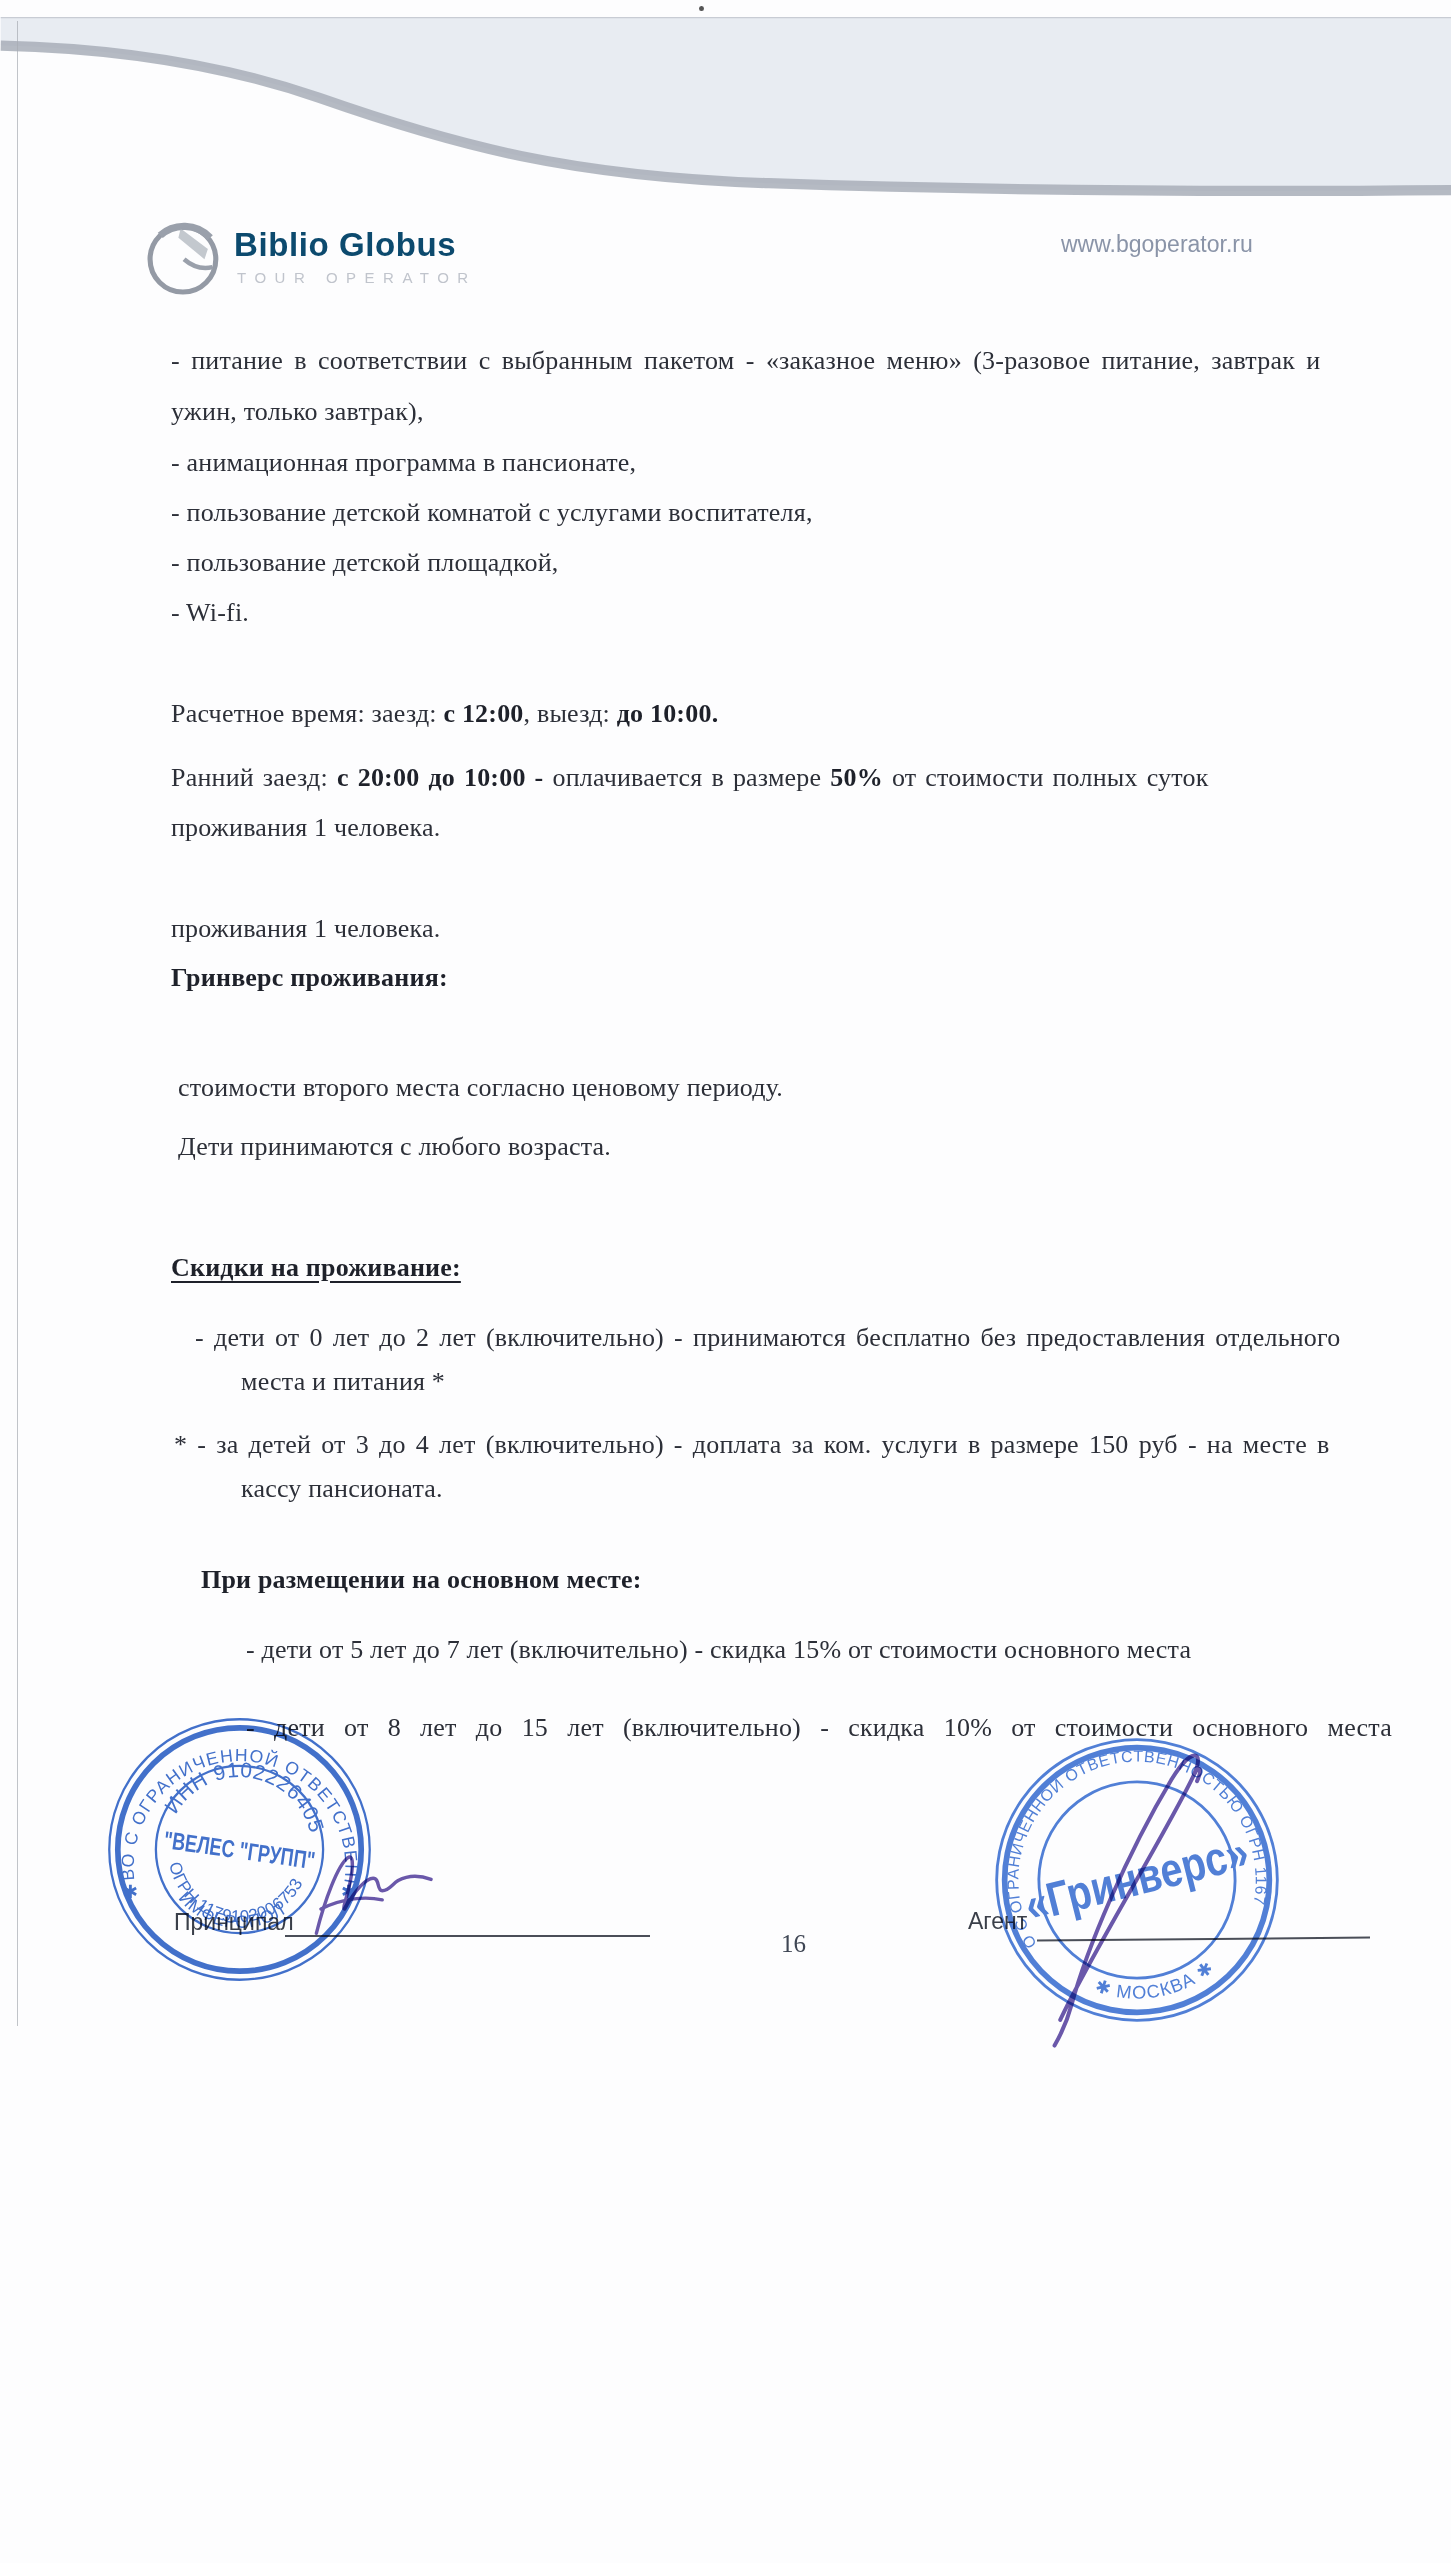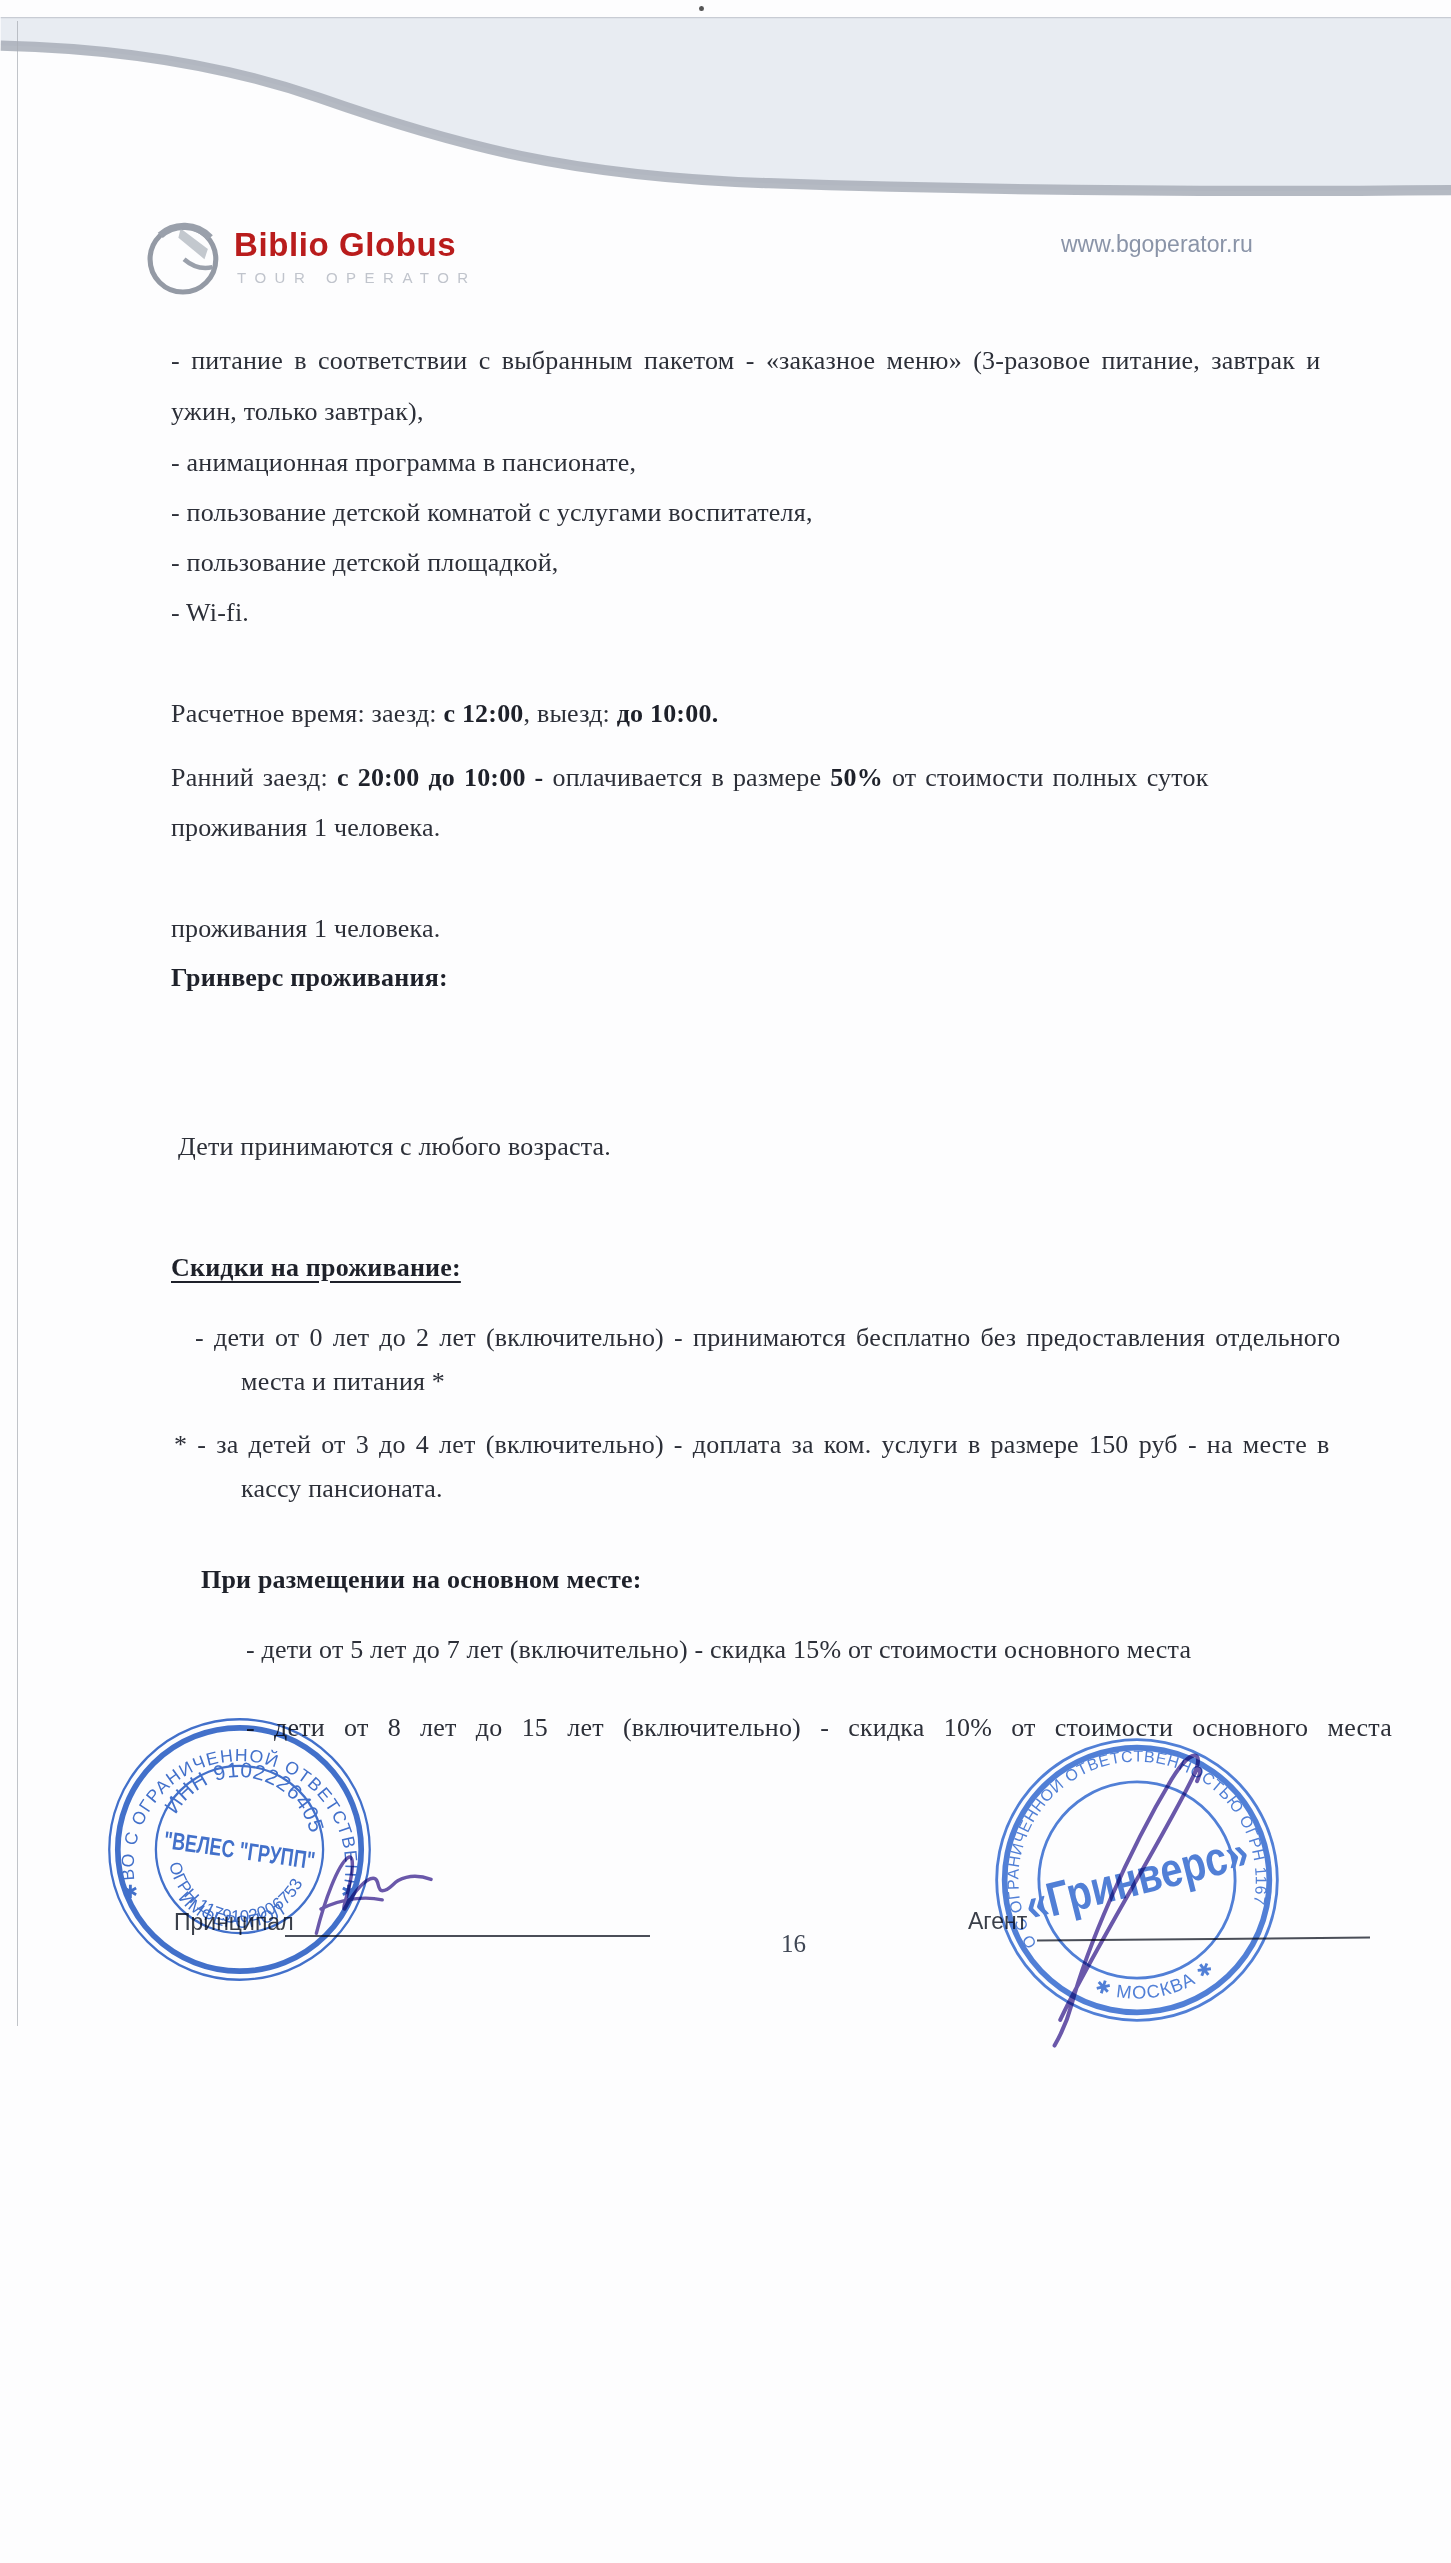--- a/index.html
+++ b/index.html
@@ -5,21 +5,21 @@
   html,body{margin:0;padding:0;}
   body{
     width:1452px;height:2563px;position:relative;overflow:hidden;
     background:#fdfdfe;
     font-family:"Liberation Serif","DejaVu Serif",serif;
   }
   .abs{position:absolute;}
   
   #wave-svg{left:0;top:0;z-index:0;}
   #brand-text{left:234px;top:226px;font-family:"Liberation Sans",sans-serif;
-    font-size:33px;font-weight:700;color:#b91c1c;letter-spacing:0.6px;z-index:2;}
+    font-size:33px;font-weight:700;color:#0c4a6e;letter-spacing:0.6px;z-index:2;}
   #brand-tagline{left:237px;top:269px;font-family:"Liberation Sans",sans-serif;
     font-size:15px;color:#c0c4cc;letter-spacing:8.5px;z-index:2;}
   #site-url{left:1061px;top:231px;font-family:"Liberation Sans",sans-serif;
     font-size:23px;color:#8a94a8;z-index:2;}
   #scan-edge{left:16.5px;top:20.5px;width:1.1px;height:2005px;background:#a7abb2;opacity:.7;z-index:1;}
   #scan-dot{left:699px;top:5.7px;width:4.6px;height:5.1px;background:#2b2b2b;border-radius:50%;opacity:.8;z-index:2;}
   
   #text-layer{position:absolute;left:0;top:0;width:100%;height:100%;z-index:2;}
   .tl{position:absolute;font-size:26px;line-height:1.12;color:#2c2f38;
       letter-spacing:0.2px;white-space:nowrap;}
@@ -60,20 +60,21 @@
     <div class="tl" style="left: 171px; top: 397px;"><span>ужин, только завтрак),</span></div>
     <div class="tl" style="left: 171px; top: 448px;"><span>- анимационная программа в пансионате,</span></div>
     <div class="tl" style="left: 171px; top: 498px;"><span>- пользование детской комнатой с услугами воспитателя,</span></div>
     <div class="tl" style="left: 171px; top: 548px;"><span>- пользование детской площадкой,</span></div>
     <div class="tl" style="left: 171px; top: 598px;"><span>-  Wi-fi.</span></div>
     <div class="tl" style="left: 171px; top: 699px;"><span>Расчетное время: заезд: </span><span class="b">с 12:00</span><span>, выезд: </span><span class="b">до 10:00.</span></div>
     <div class="tl" style="left: 171px; top: 763px; word-spacing: 2.3px;"><span>Ранний заезд: </span><span class="b">с 20:00 до 10:00 -</span><span>  оплачивается в размере </span><span class="b">50%</span><span> от стоимости полных суток</span></div>
     <div class="tl" style="left: 171px; top: 813px;"><span>проживания 1 человека.</span></div>
     <div class="tl" style="left: 171px; top: 914px;"><span>проживания 1 человека.</span></div>
     <div class="tl" style="left: 171px; top: 963px;"><span class="b">Гринверс проживания:</span></div>
+    <div class="tl" style="left: 178px; top: 1073px;"><span>стоимости второго места согласно ценовому периоду.</span></div>
     <div class="tl" style="left: 178px; top: 1132px;"><span>Дети принимаются с любого возраста.</span></div>
     <div class="tl" style="left: 171px; top: 1253px;"><span class="b u">Скидки на проживание:</span></div>
     <div class="tl" style="left: 195px; top: 1323px; word-spacing: 3.4px;"><span>- дети от 0 лет до 2 лет (включительно)  - принимаются бесплатно без предоставления отдельного</span></div>
     <div class="tl" style="left: 241px; top: 1367px;"><span>места и питания *</span></div>
     <div class="tl" style="left: 174px; top: 1430px; word-spacing: 3.4px;"><span>* - за детей от 3 до 4 лет (включительно) - доплата за ком. услуги в размере 150 руб - на месте в</span></div>
     <div class="tl" style="left: 241px; top: 1474px;"><span>кассу пансионата.</span></div>
     <div class="tl" style="left: 201px; top: 1565px;"><span class="b">При размещении на основном месте:</span></div>
     <div class="tl" style="left: 246px; top: 1635px;"><span>- дети от 5 лет до 7 лет (включительно)  - скидка 15% от стоимости основного места</span></div>
     <div class="tl" style="left: 246px; top: 1713px; word-spacing: 12.5px;"><span>- дети от 8 лет до 15 лет (включительно) -  скидка 10% от стоимости основного места</span></div>
   </div>

